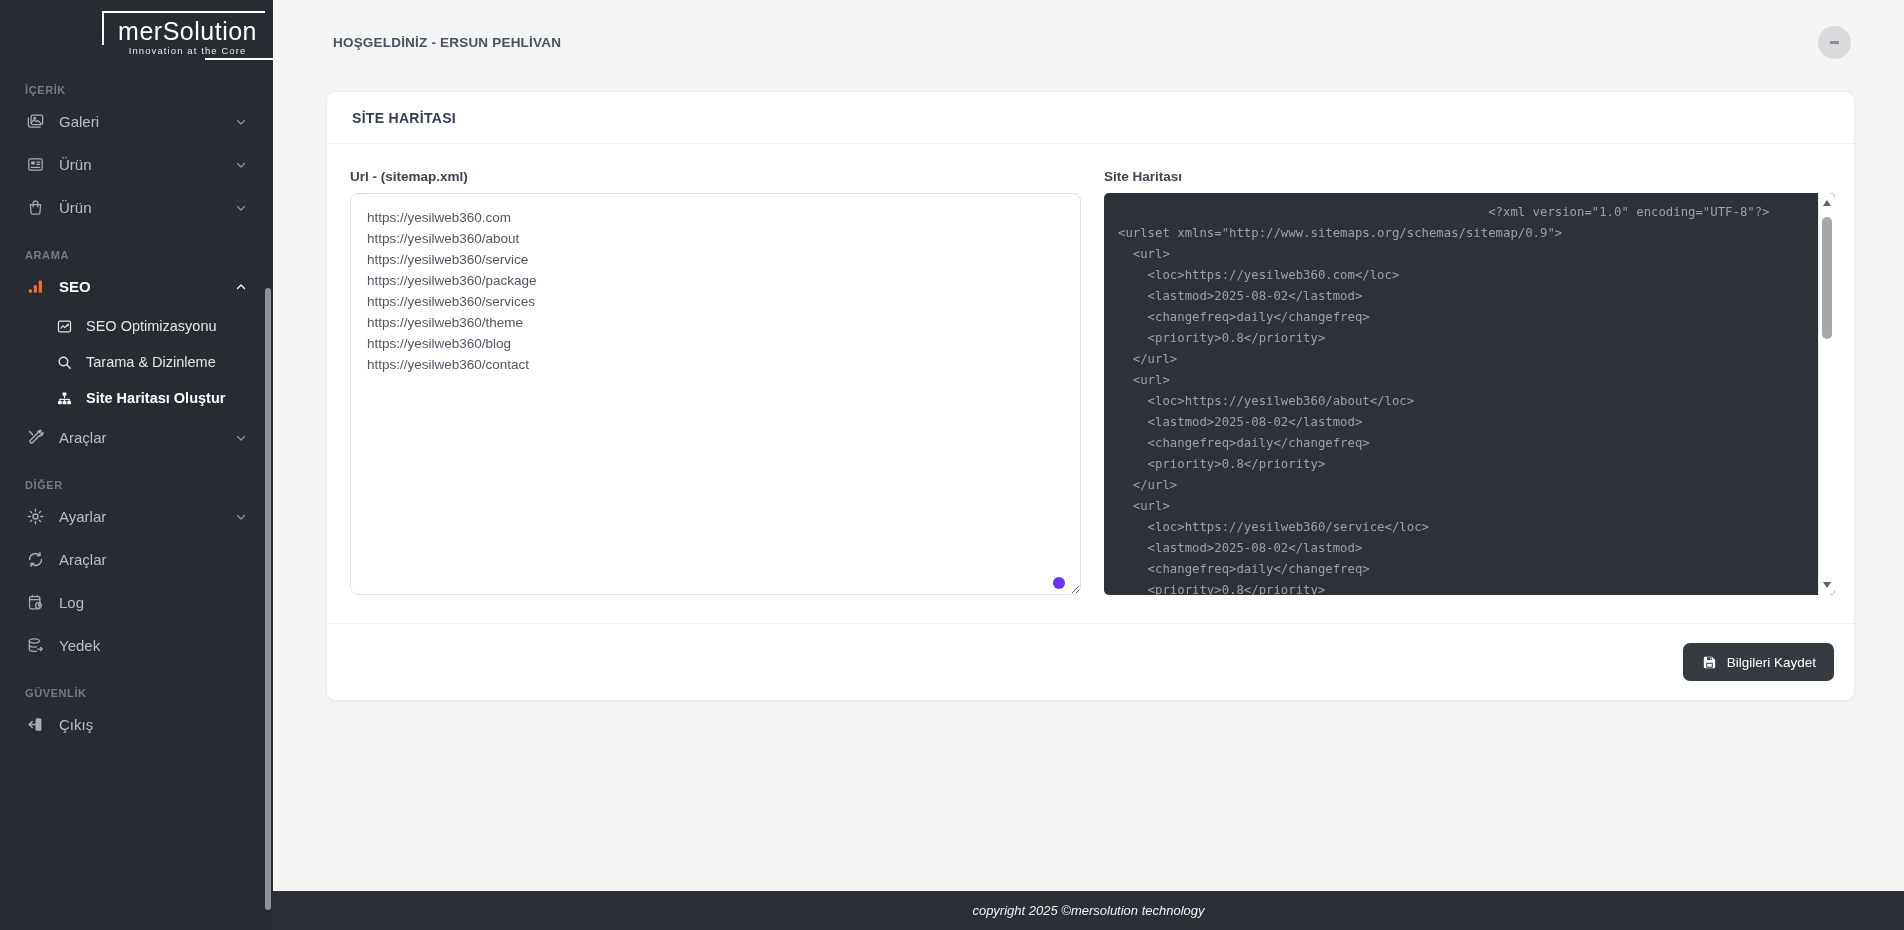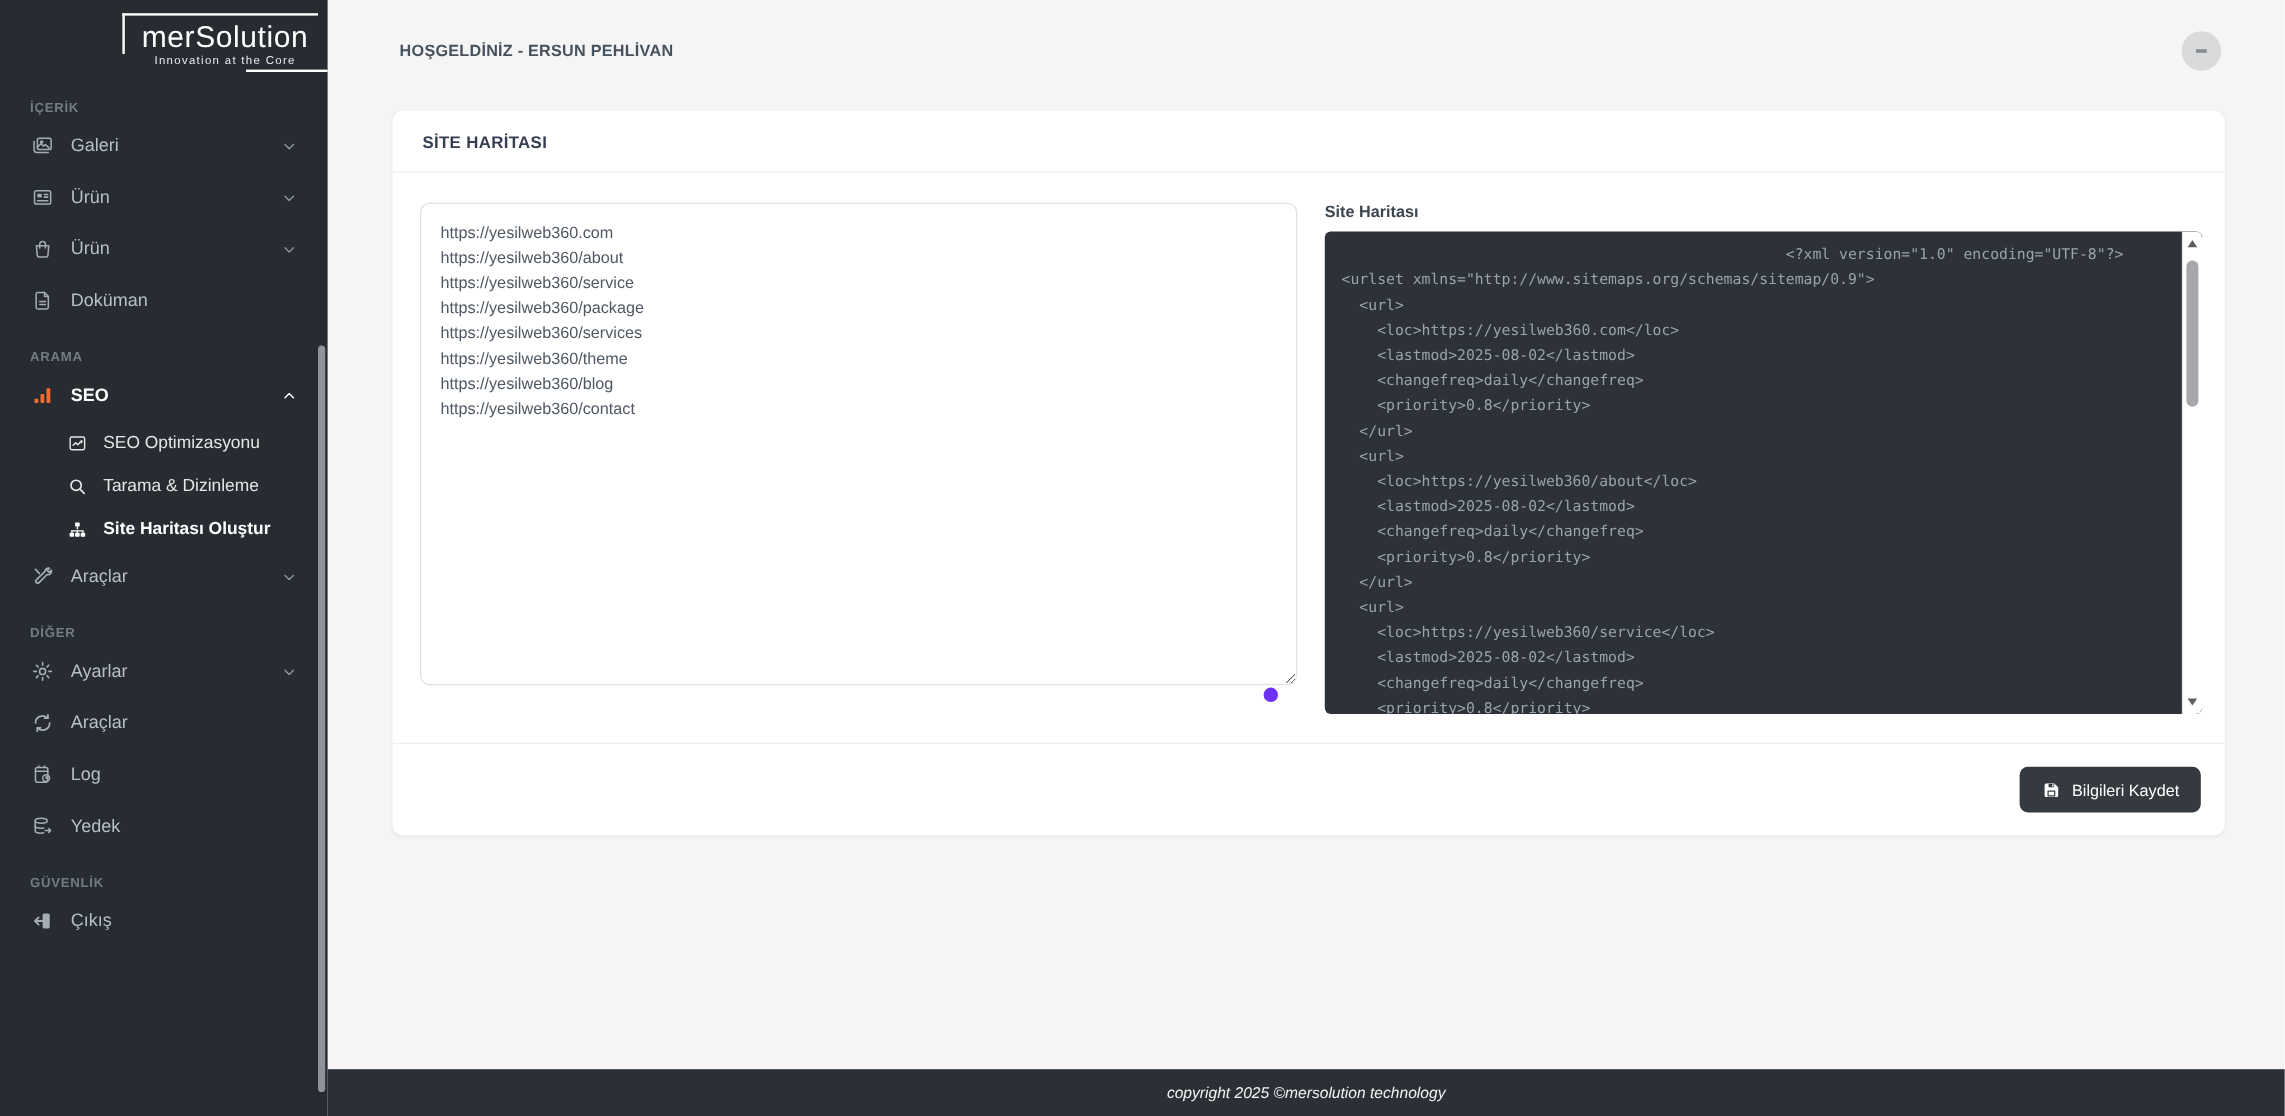--- a/index.html
+++ b/index.html
@@ -221,30 +221,20 @@
         </svg>
     </span>
     <span class="nv-label">Ürün</span>
     <span class="nv-chevron">
       <svg viewBox="0 0 24 24" fill="none" stroke="currentColor" stroke-width="2.4" stroke-linecap="round" stroke-linejoin="round">
           <path d="M5 9l7 7 7-7"></path>
         </svg>
     </span>
   </div>
 
-  <div class="nav-item">
-    <span class="nv-icon">
-      <svg viewBox="0 0 24 24" fill="none" stroke="currentColor" stroke-width="1.6" stroke-linecap="round" stroke-linejoin="round">
-          <path d="M7 3.5h7l4 4V19a1.8 1.8 0 0 1-1.8 1.8H7A1.8 1.8 0 0 1 5.2 19V5.3A1.8 1.8 0 0 1 7 3.5z"></path>
-          <path d="M14 3.5v4.2h4"></path>
-          <path d="M9 13h6M9 16.2h6"></path>
-        </svg>
-    </span>
-    <span class="nv-label">Doküman</span>
-  </div>
 
   <div class="nav-section-label">ARAMA</div>
 
   <div class="nav-item parent-active">
     <span class="nv-icon orange">
       <svg viewBox="0 0 24 24" fill="currentColor">
           <rect x="3.5" y="15.5" width="4" height="4.5" rx="1"></rect>
           <rect x="9.8" y="10.5" width="4" height="9.5" rx="1"></rect>
           <rect x="16.1" y="4.5" width="4" height="15.5" rx="1"></rect>
         </svg>
@@ -386,20 +376,21 @@
   </div>
 
   <div class="content">
     <section class="card">
       <div class="card-header">
         <h2 class="card-title">SİTE HARİTASI</h2>
       </div>
 
       <div class="card-body">
         <div class="url-col">
+          <label class="field-label">Url - (sitemap.xml)</label>
           <textarea class="url-textarea" spellcheck="false" style="">https://yesilweb360.com
 https://yesilweb360/about
 https://yesilweb360/service
 https://yesilweb360/package
 https://yesilweb360/services
 https://yesilweb360/theme
 https://yesilweb360/blog
 https://yesilweb360/contact</textarea>
           <span class="purple-dot"></span>
         </div>

